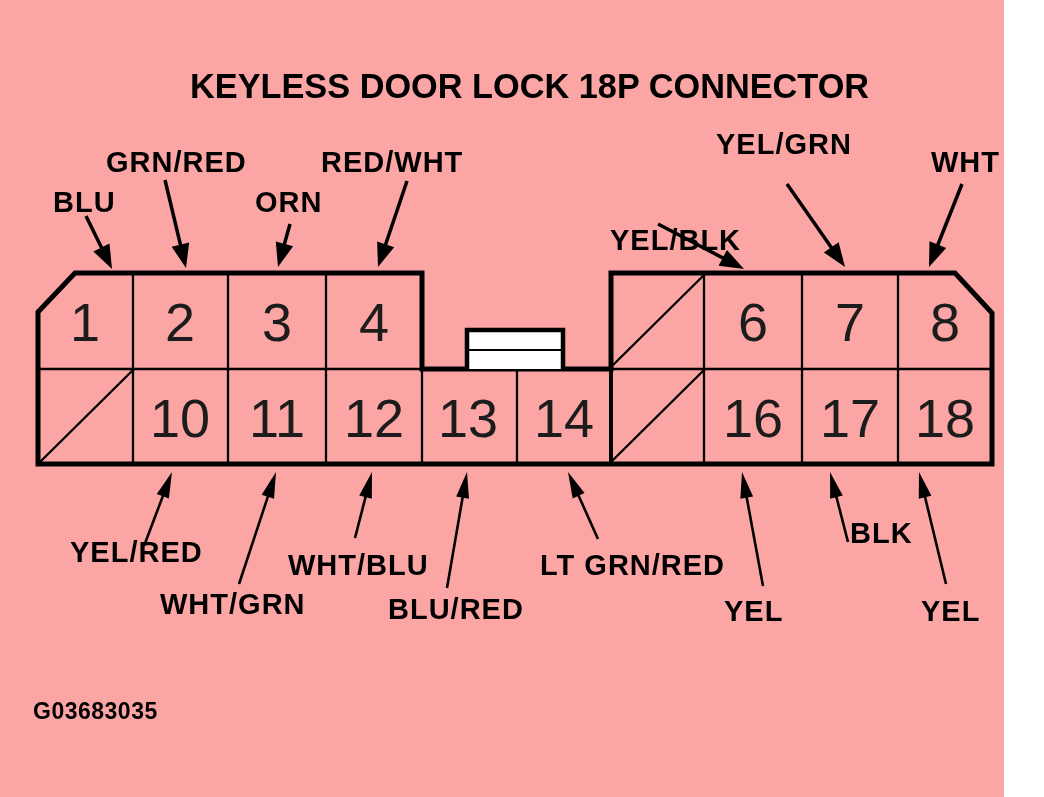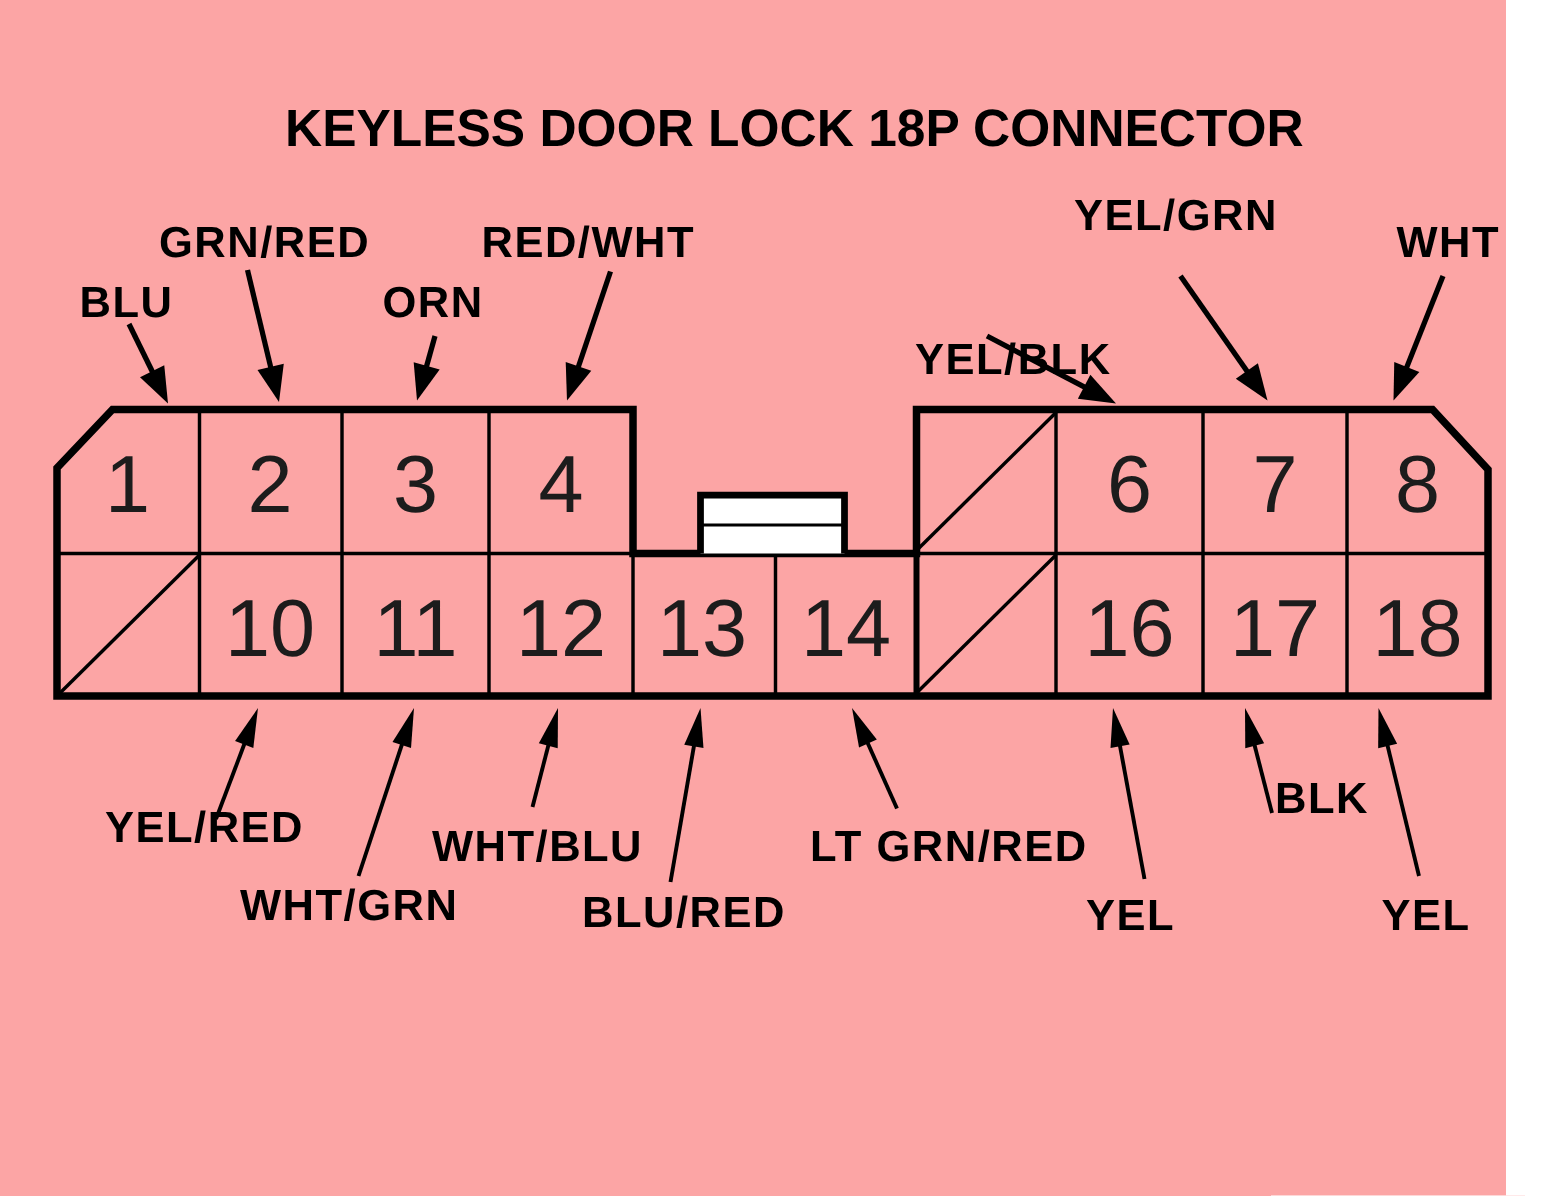--- a/index.html
+++ b/index.html
@@ -189,13 +189,14 @@
       <div class="wire-label" style="left: 70px; top: 536px;">YEL/RED</div>
       <div class="wire-label" style="left: 160px; top: 588px; text-align: right;">WHT/GRN</div>
       <div class="wire-label" style="left: 288px; top: 549px;">WHT/BLU</div>
       <div class="wire-label" style="left: 388px; top: 593px;">BLU/RED</div>
       <div class="wire-label" style="left: 524px; top: 549px; margin-left: 16px;">LT GRN/RED</div>
       <div class="wire-label" style="left: 724px; top: 595px;">YEL</div>
       <div class="wire-label" style="left: 822px; top: 517px; margin-left: 28px;">BLK</div>
       <div class="wire-label" style="left: 921px; top: 595px;">YEL</div>
     </div>
 
+  <div class="figure-id">G03683035</div>
 </div>
 
 </body></html>

